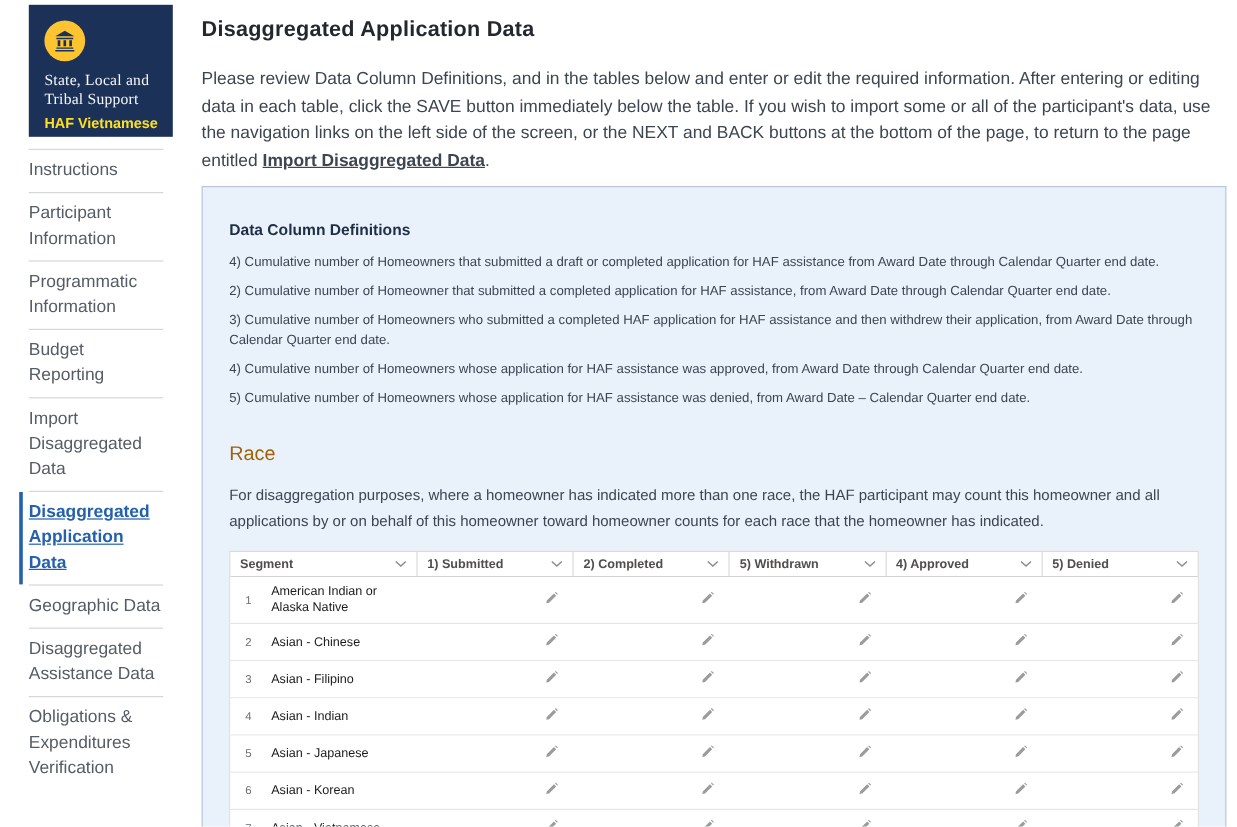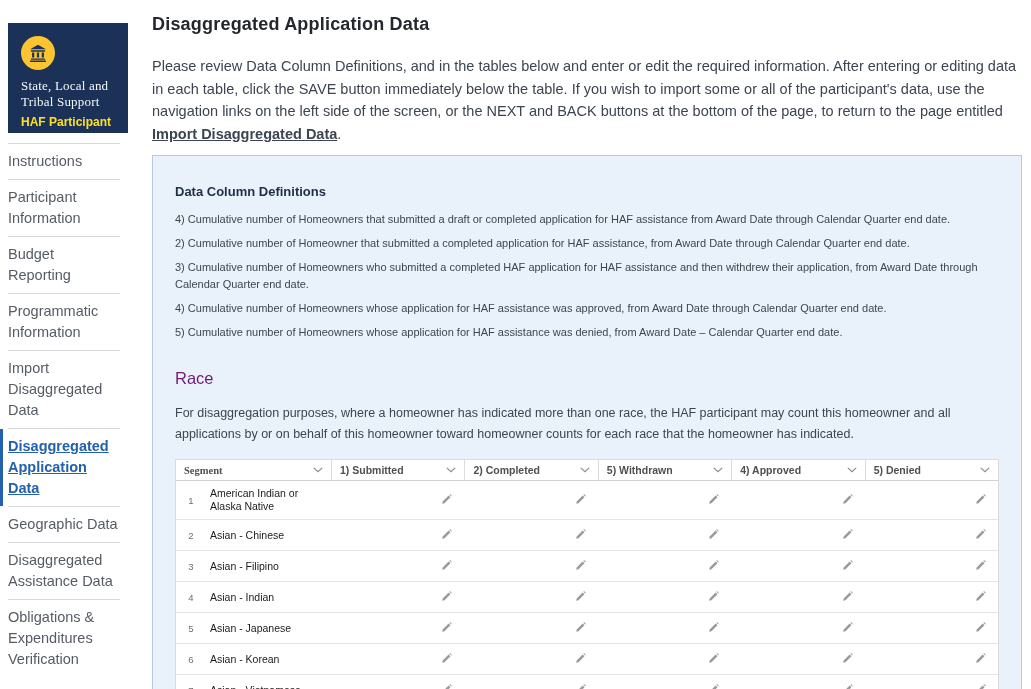--- a/index.html
+++ b/index.html
@@ -5,21 +5,21 @@
   * { margin:0; padding:0; box-sizing:border-box; }
   html,body { background:#ffffff; }
   body {
     width:1031px; height:689px; overflow:hidden;
     font-family:"Liberation Sans", sans-serif;
     color:#3d4551;
   }
   .app { display:flex; width:1031px; height:689px; }
 
   
-  .sidebar { width:144px; flex-shrink:0; padding:23px 24px 0 8px; }
+  .sidebar { width:144px; flex-shrink:0; padding:4px 24px 0 8px;margin-left:16px; }
   .logo-card {
     width:120px; height:110px; background:#1b3157;
     padding:13px 10px 10px 13px; margin-left:0;
   }
   .logo-circle {
     width:34px; height:34px; border-radius:50%; background:#fdc431;
     display:flex; align-items:center; justify-content:center; margin-bottom:8px;
   }
   .logo-agency {
     font-family:"Liberation Serif", serif;
@@ -45,33 +45,33 @@
   .intro { margin-top:20px; font-size:14.5px; line-height:22.5px; color:#3d4551; }
   .intro a { color:#3d4551; font-weight:700; text-decoration:underline; cursor:pointer; }
 
   .panel {
     margin-top:10px; background:#e9f1fb; border:1px solid #b9c9dd;
     padding:28px 22px 60px 22px; min-height:560px;
   }
   .defs-heading { font-size:13px; font-weight:700; color:#1f2e45; margin-bottom:12px; }
   .defs-item { font-size:11px; line-height:17px; color:#3d4551; margin-bottom:7px; }
 
-  .race-heading { margin-top:28px; font-size:16.5px; font-weight:500; color:#701a75; }
+  .race-heading { margin-top:28px; font-size:16.5px; font-weight:500; color:#a16207; }
   .race-desc { margin-top:15px; font-size:12.5px; line-height:21px; color:#3d4551; }
 
   
   .dtable { margin-top:14px; background:#ffffff; border:1px solid #dddbda; }
   .thead { display:flex; border-bottom:1px solid #d4d2d0; }
   .th {
     display:flex; align-items:center; justify-content:space-between;
     padding:3px 8px; font-size:10.5px; font-weight:700; color:#514f4d;
     cursor:pointer; min-height:20px;
   }
   .th + .th { border-left:1px solid #dddbda; }
-  .col-seg { width:155px; flex-shrink:0;font-family:Liberation Serif, serif; }
+  .col-seg { width:155px; flex-shrink:0; }
   .col-data { flex:1; }
   .th .chev { display:flex; align-items:center; margin-left:4px; }
 
   .tr { display:flex; border-bottom:1px solid #e6e5e4; background:#fff; }
   .td-seg {
     width:155px; flex-shrink:0; position:relative;
     padding:6px 6px 6px 34px; font-size:10.5px; line-height:13px; color:#1b1b1b;
     display:flex; align-items:center;
   }
   .row-num {
@@ -93,27 +93,27 @@
   <div class="sidebar">
     <div class="logo-card">
       <div class="logo-circle">
         <svg width="22" height="22" viewBox="0 0 20 20" aria-hidden="true">
           <path fill="#1b3157" d="M10 2.4l7.2 4.1H2.8L10 2.4z M3.6 7.6h12.8v1.2H3.6z
             M4.6 9.6h2v4.6h-2z M9 9.6h2v4.6H9z M13.4 9.6h2v4.6h-2z
             M3.6 15h12.8v1.1H3.6z M2.8 16.9h14.4v1.3H2.8z"></path>
         </svg>
       </div>
       <div class="logo-agency">State, Local and Tribal Support</div>
-      <div class="logo-app">HAF Participant</div>
+      <div class="logo-app">HAF Vietnamese</div>
     </div>
     <div class="nav">
         <div class="nav-item"><span>Instructions</span></div>
         <div class="nav-item"><span>Participant Information</span></div>
+        <div class="nav-item"><span>Programmatic Information</span></div>
         <div class="nav-item"><span>Budget Reporting</span></div>
-        <div class="nav-item"><span>Programmatic Information</span></div>
         <div class="nav-item"><span>Import Disaggregated Data</span></div>
         <div class="nav-item active"><span>Disaggregated Application Data</span></div>
         <div class="nav-item"><span>Geographic Data</span></div>
         <div class="nav-item"><span>Disaggregated Assistance Data</span></div>
         <div class="nav-item"><span>Obligations &amp; Expenditures Verification</span></div>
       </div>
   </div>
 
   <div class="main">
     <div class="page-title">Disaggregated Application Data</div>

